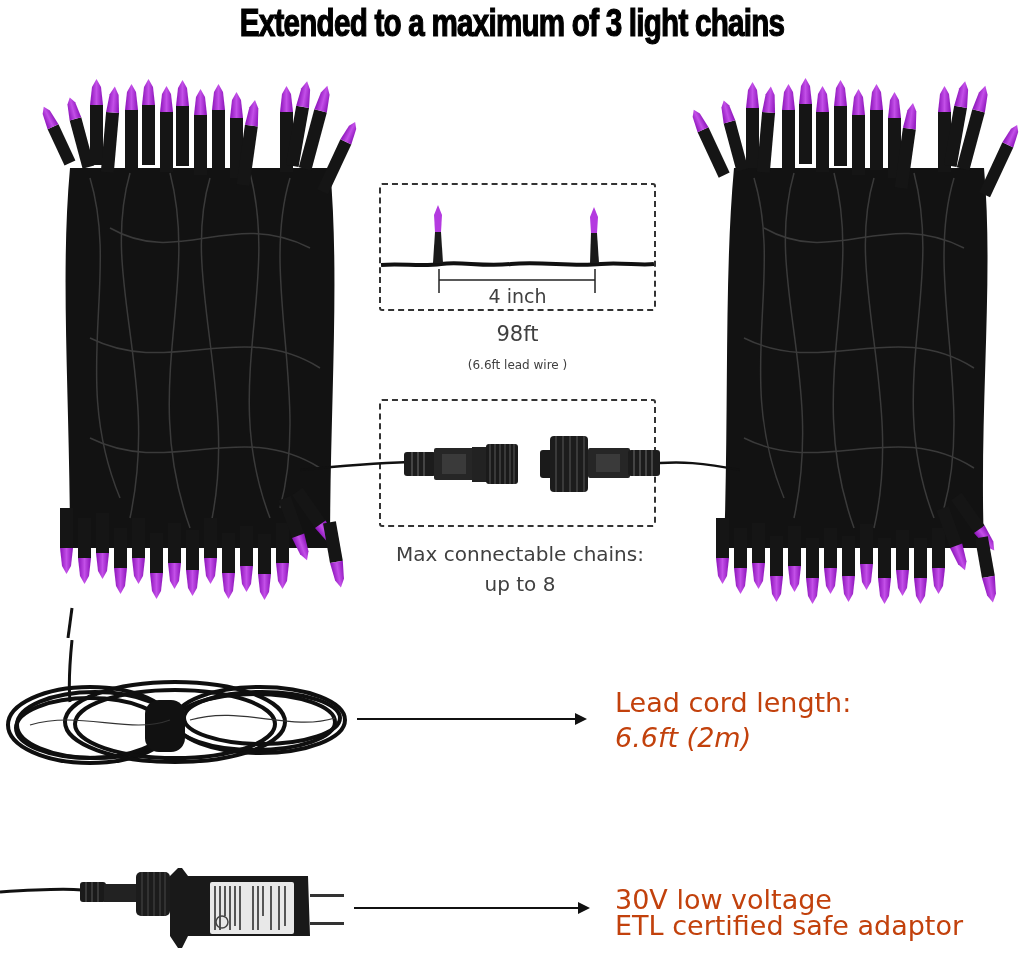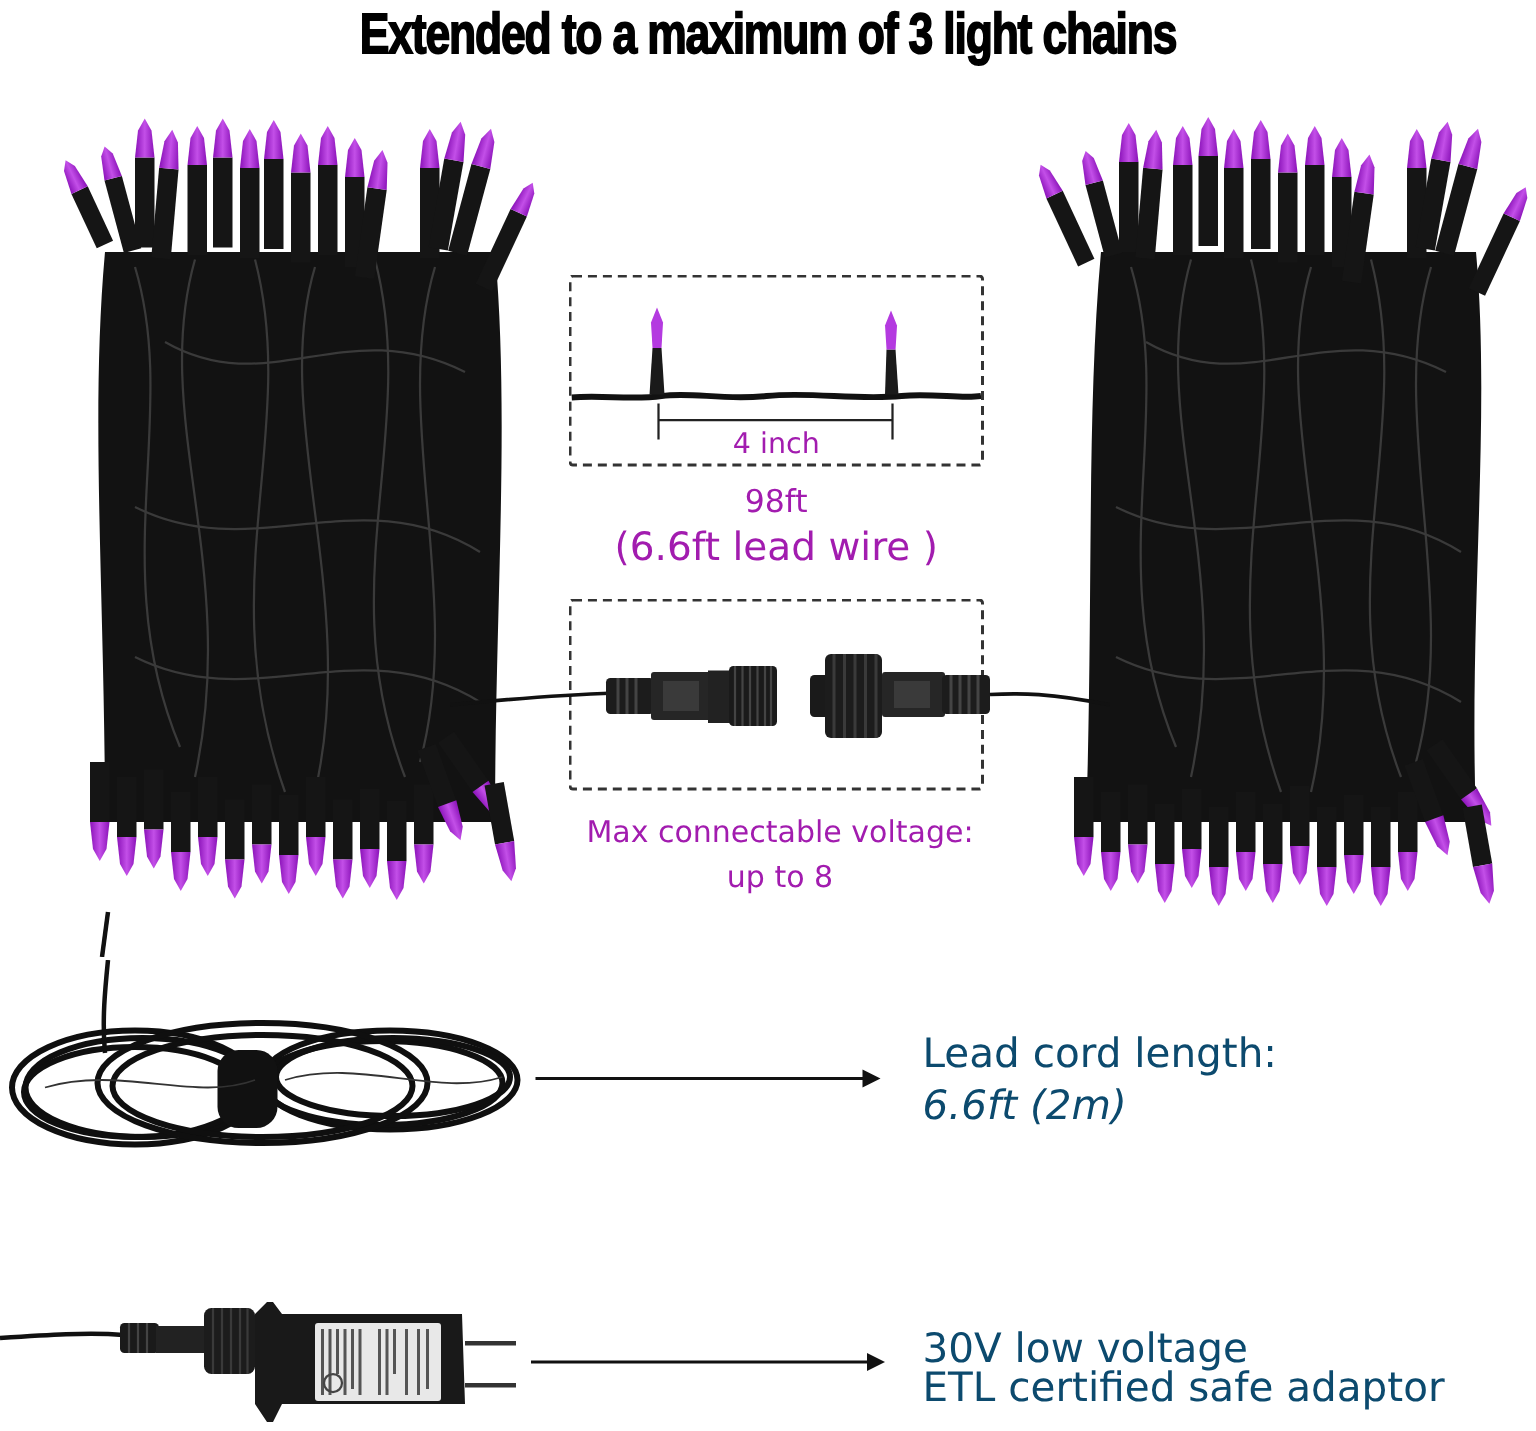--- a/index.html
+++ b/index.html
@@ -18,24 +18,24 @@
   }
 
   .bundle { position: absolute; }
   .bundle svg { display: block; }
 
   .dashbox {
     position: absolute; border: 2px dashed #333; border-radius: 3px;
   }
   .label {
     position: absolute; text-align: center; font-family: "DejaVu Sans", sans-serif;
-    color: #a21caf;
+    color: #404040;
   }
   .side-label {
-    position: absolute; font-family: "DejaVu Sans", sans-serif; color: #0c4a6e;
+    position: absolute; font-family: "DejaVu Sans", sans-serif; color: #c2410c;
     font-size: 27px; line-height: 34px;
   }
   .arrow { position: absolute; height: 2px; background: #111; }
   .arrow::after {
     content: ""; position: absolute; right: -10px; top: -5px;
     border-left: 12px solid #111; border-top: 6px solid transparent; border-bottom: 6px solid transparent;
   }
 </style>
 </head>
 <body>
@@ -375,21 +375,21 @@
     </g>
 
     <line x1="58" y1="84" x2="58" y2="108" stroke="#222" stroke-width="1.5"></line>
     <line x1="214" y1="84" x2="214" y2="108" stroke="#222" stroke-width="1.5"></line>
     <line x1="58" y1="95" x2="214" y2="95" stroke="#222" stroke-width="1.5"></line>
   </svg>
   <div class="label" style="left:0; width:273px; top:100px; font-size:19px; line-height:22px;">4 inch</div>
 </div>
 
 <div class="label" style="left:379px; width:277px; top:322px; font-size:21px; line-height:24px;">98ft</div>
-<div class="label" style="left:379px; width:277px; top:352px; font-size:26px; line-height:26px;">(6.6ft lead wire )</div>
+<div class="label" style="left:379px; width:277px; top:352px; font-size:12px; line-height:26px;">(6.6ft lead wire )</div>
 
 <div class="dashbox" style="left:379px; top:399px; width:277px; height:128px;"></div>
 
 <svg width="440" height="80" viewBox="0 0 440 80" style="position:absolute; left:300px; top:430px;">
 
   <path d="M0,40 C40,36 80,33 110,32" stroke="#111" stroke-width="2.5" fill="none"></path>
 
   <g>
     <rect x="104" y="22" width="32" height="24" rx="3" fill="#1c1c1c"></rect>
     <line x1="112" y1="22" x2="112" y2="46" stroke="#444" stroke-width="2"></line>
@@ -426,21 +426,21 @@
       <line x1="334" y1="20" x2="334" y2="46"></line>
         <line x1="340" y1="20" x2="340" y2="46"></line>
       <line x1="346" y1="20" x2="346" y2="46"></line>
         <line x1="352" y1="20" x2="352" y2="46"></line>
     </g>
   </g>
 
   <path d="M360,33 C380,32 400,32 440,40" stroke="#111" stroke-width="2.5" fill="none"></path>
 </svg>
 
-<div class="label" style="left:360px; width:320px; top:541px; font-size:20px; line-height:26px;">Max connectable voltage:</div>
+<div class="label" style="left:360px; width:320px; top:541px; font-size:20px; line-height:26px;">Max connectable chains:</div>
 <div class="label" style="left:360px; width:320px; top:571px; font-size:20px; line-height:26px;">up to 8</div>
 
 <svg width="360" height="130" viewBox="0 0 360 130" style="position:absolute; left:0px; top:640px;">
   <path d="M72,0 C70,20 68,40 70,62" stroke="#111" stroke-width="3" fill="none"></path>
   <g fill="none" stroke="#0f0f0f" stroke-width="4">
     <ellipse cx="90" cy="85" rx="82" ry="38"></ellipse>
     <ellipse cx="95" cy="85" rx="78" ry="33"></ellipse>
     <ellipse cx="90" cy="88" rx="74" ry="30"></ellipse>
     <ellipse cx="260" cy="80" rx="85" ry="33"></ellipse>
     <ellipse cx="255" cy="82" rx="80" ry="28"></ellipse>

